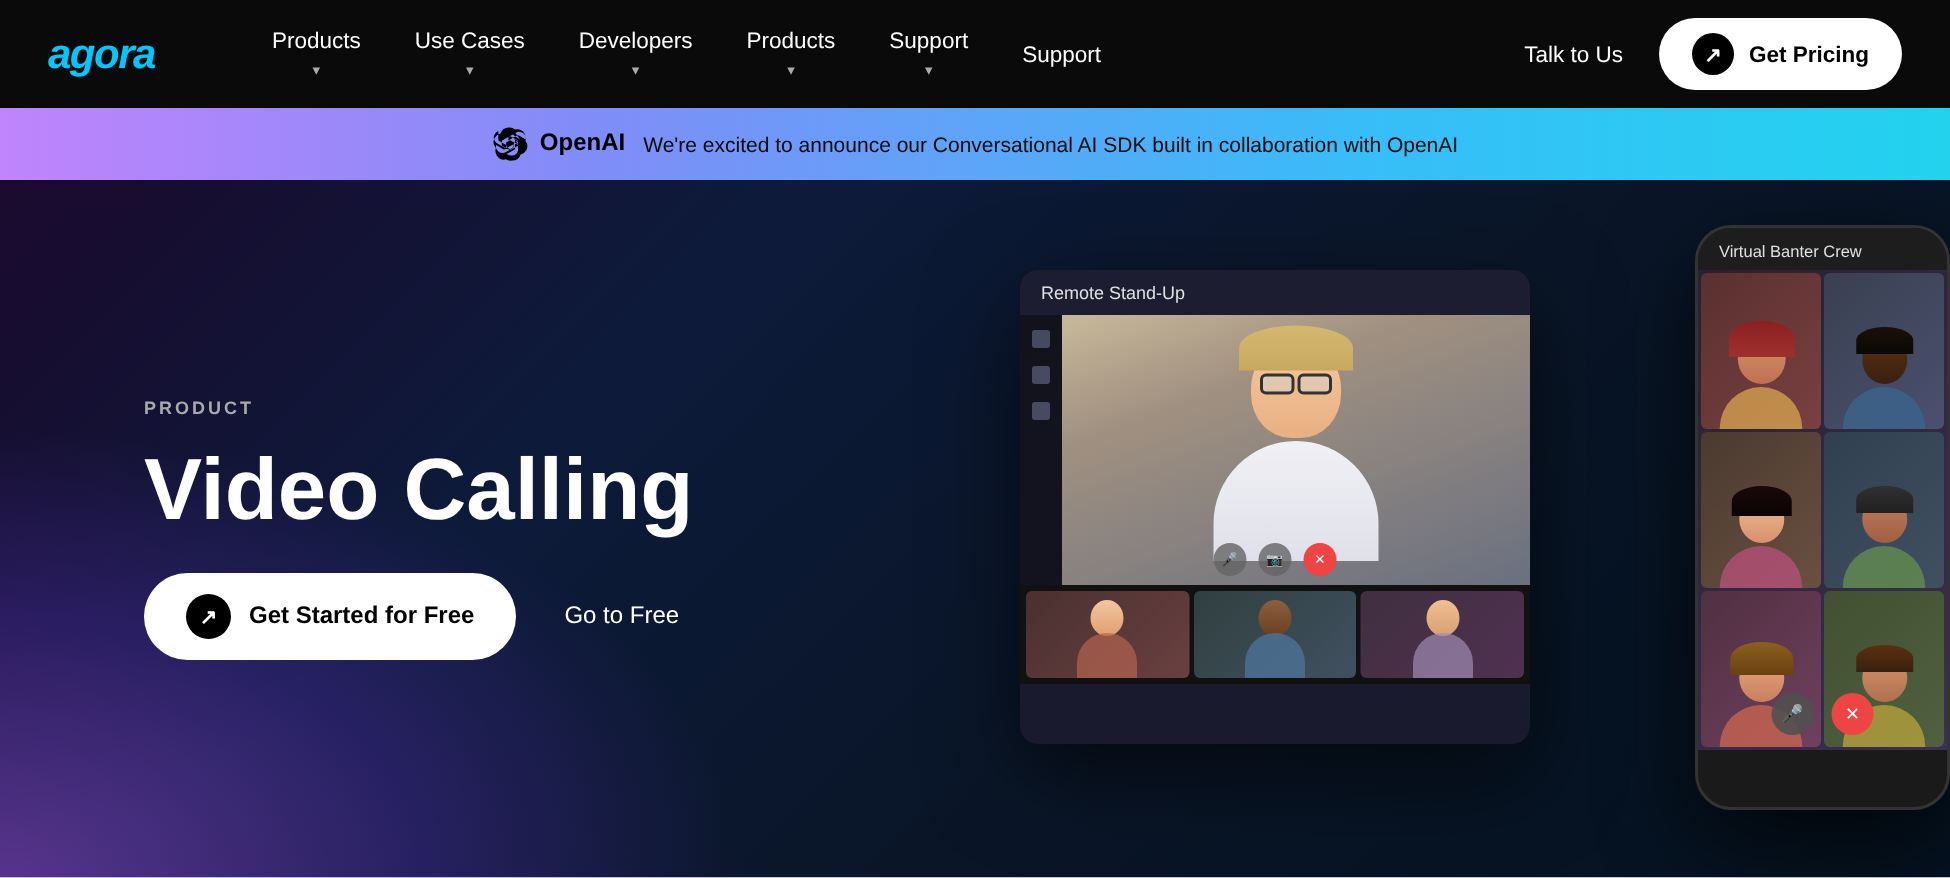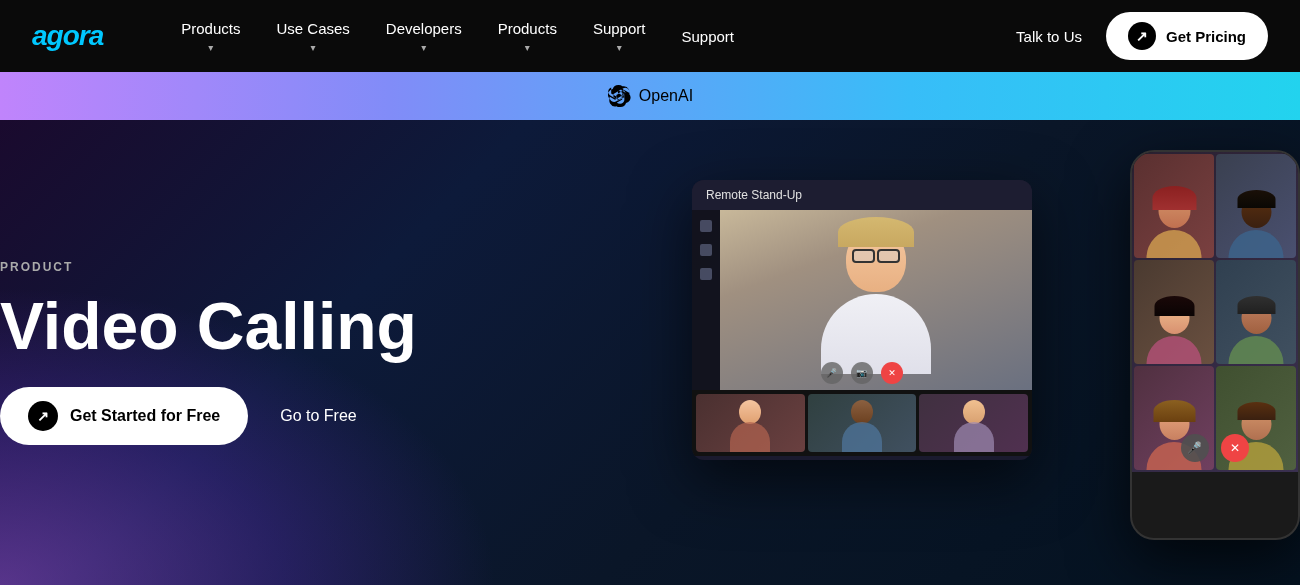--- a/index.html
+++ b/index.html
@@ -93,21 +93,21 @@
       justify-content: center;
       gap: 12px;
       font-size: 14px;
       color: #0a0a0a;
       font-weight: 500;
     }
     .openai-badge {
       display: flex;
       align-items: center;
       gap: 8px;
-      font-weight: 400;
+      font-weight: 700;
       font-size: 16px;
       color: #000;
       text-align: right;
     }
     .openai-logo {
       width: 24px;
       height: 24px;
     }
 
     
@@ -125,33 +125,34 @@
       bottom: 0;
       left: 0;
       width: 500px;
       height: 300px;
       background: radial-gradient(ellipse at bottom left, rgba(160, 80, 220, 0.5) 0%, rgba(100, 50, 200, 0.3) 40%, transparent 70%);
       pointer-events: none;
     }
     .hero-content {
       position: relative;
       z-index: 2;
+      padding-left: 96px;
       max-width: 580px;
     }
     .product-label {
       color: #aaaaaa;
       font-size: 12px;
       font-weight: 600;
       letter-spacing: 2px;
       text-transform: uppercase;
       margin-bottom: 16px;
     }
     .hero-title {
       color: #ffffff;
-      font-size: 66px;
+      font-size: 58px;
       font-weight: 800;
       line-height: 1.1;
       margin-bottom: 24px;
     }
     .hero-desc {
       color: #cccccc;
       font-size: 16px;
       line-height: 1.6;
       margin-bottom: 40px;
       max-width: 480px;
@@ -198,24 +199,24 @@
       position: absolute;
       right: 0;
       top: 30px;
       width: 620px;
       height: 430px;
     }
 
     
     .video-mockup-main {
       position: absolute;
-      left: 12px;
+      left: 0;
       top: 30px;
       width: 340px;
-      height: 280px;
+      height: 316px;
       background: #1a1a2e;
       border-radius: 12px;
       overflow: hidden;
       box-shadow: 0 20px 60px rgba(0,0,0,0.6);
     }
     .video-mockup-header {
       background: rgba(30,30,50,0.95);
       padding: 8px 14px;
       font-size: 12px;
       color: #e0e0e0;
@@ -414,20 +415,21 @@
   </div>
 </nav>
 
 <div class="announcement-banner">
   <div class="openai-badge">
     <svg class="openai-logo" viewBox="0 0 24 24" fill="#000">
       <path d="M22.28 9.94a5.76 5.76 0 00-.52-4.77 5.84 5.84 0 00-6.3-2.8A5.76 5.76 0 0011.27 1a5.84 5.84 0 00-5.57 4.04 5.76 5.76 0 00-3.84 2.79 5.84 5.84 0 00.72 6.84 5.76 5.76 0 00.52 4.77 5.84 5.84 0 006.3 2.8A5.76 5.76 0 0013.49 23a5.84 5.84 0 005.57-4.04 5.76 5.76 0 003.84-2.79 5.84 5.84 0 00-.62-6.23zm-9.45 9.73c-1.12 0-2.11-.38-2.91-1.01l.14-.08 4.84-2.8a.8.8 0 00.4-.7V9.46l2.05 1.18v5.65a4.42 4.42 0 01-4.52 3.38zm-9.67-4.06a4.4 4.4 0 01-.53-2.97l.14.08 4.84 2.8a.8.8 0 00.8 0l5.91-3.41v2.36l-4.91 2.83a4.42 4.42 0 01-6.25-1.69zm-1.26-10.3a4.4 4.4 0 012.3-1.93v5.76a.8.8 0 00.4.7l5.91 3.41-2.05 1.18-4.84-2.8a4.42 4.42 0 01-1.72-6.32zm16.88 3.8L13.87 5.7l2.05-1.18a4.42 4.42 0 016.18 1.62 4.4 4.4 0 01.53 2.97l-.14-.08-4.84-2.8a.8.8 0 00-.8 0L10.94 9.6V7.25l4.91-2.83-.08.38zm-1.28 3L14.6 10.9 12 9.45l-2.6 1.5v2.99l2.6 1.5 2.6-1.5V11l2.9 1.68v.38l-5.5 3.17-5.5-3.17v-3.17l5.5-3.17 5.5 3.17v.31l-2.85-1.65z"></path>
     </svg>
     <span>OpenAI</span>
   </div>
+  <span>We're excited to announce our Conversational AI SDK built in collaboration with OpenAI</span>
 </div>
 
 <section class="hero">
   <div class="hero-content">
     <div class="product-label">PRODUCT</div>
     <h1 class="hero-title">Video Calling</h1>
     <div class="hero-actions">
       <button class="cta-btn">
         <span class="cta-arrow-circle">↗</span>
         <span>Get Started for Free</span>
@@ -488,20 +490,21 @@
         <div class="video-thumb thumb-3">
           <div class="thumb-person">
             <div class="thumb-head" style="background:linear-gradient(180deg,#f0c090,#d8a070);"></div>
             <div class="thumb-body" style="background:rgba(160,140,180,0.7);"></div>
           </div>
         </div>
       </div>
     </div>
 
     <div class="phone-mockup">
+      <div class="phone-header">Virtual Banter Crew</div>
       <div class="phone-content">
         <div class="face-grid">
 
           <div class="face-cell face-1">
             <div class="face-person">
               <div class="fp-head" style="background:linear-gradient(180deg,#d4956a,#c07050);width:32px;height:34px;border-radius:50%;margin:0 auto 2px;position:relative;">
                 <div style="position:absolute;top:-8px;left:-6px;right:-6px;height:24px;background:linear-gradient(180deg,#8B2020,#A03030);border-radius:50% 50% 0 0;"></div>
               </div>
               <div class="fp-body" style="background:rgba(210,160,80,0.8);width:55px;height:28px;border-radius:28px 28px 0 0;"></div>
             </div>

